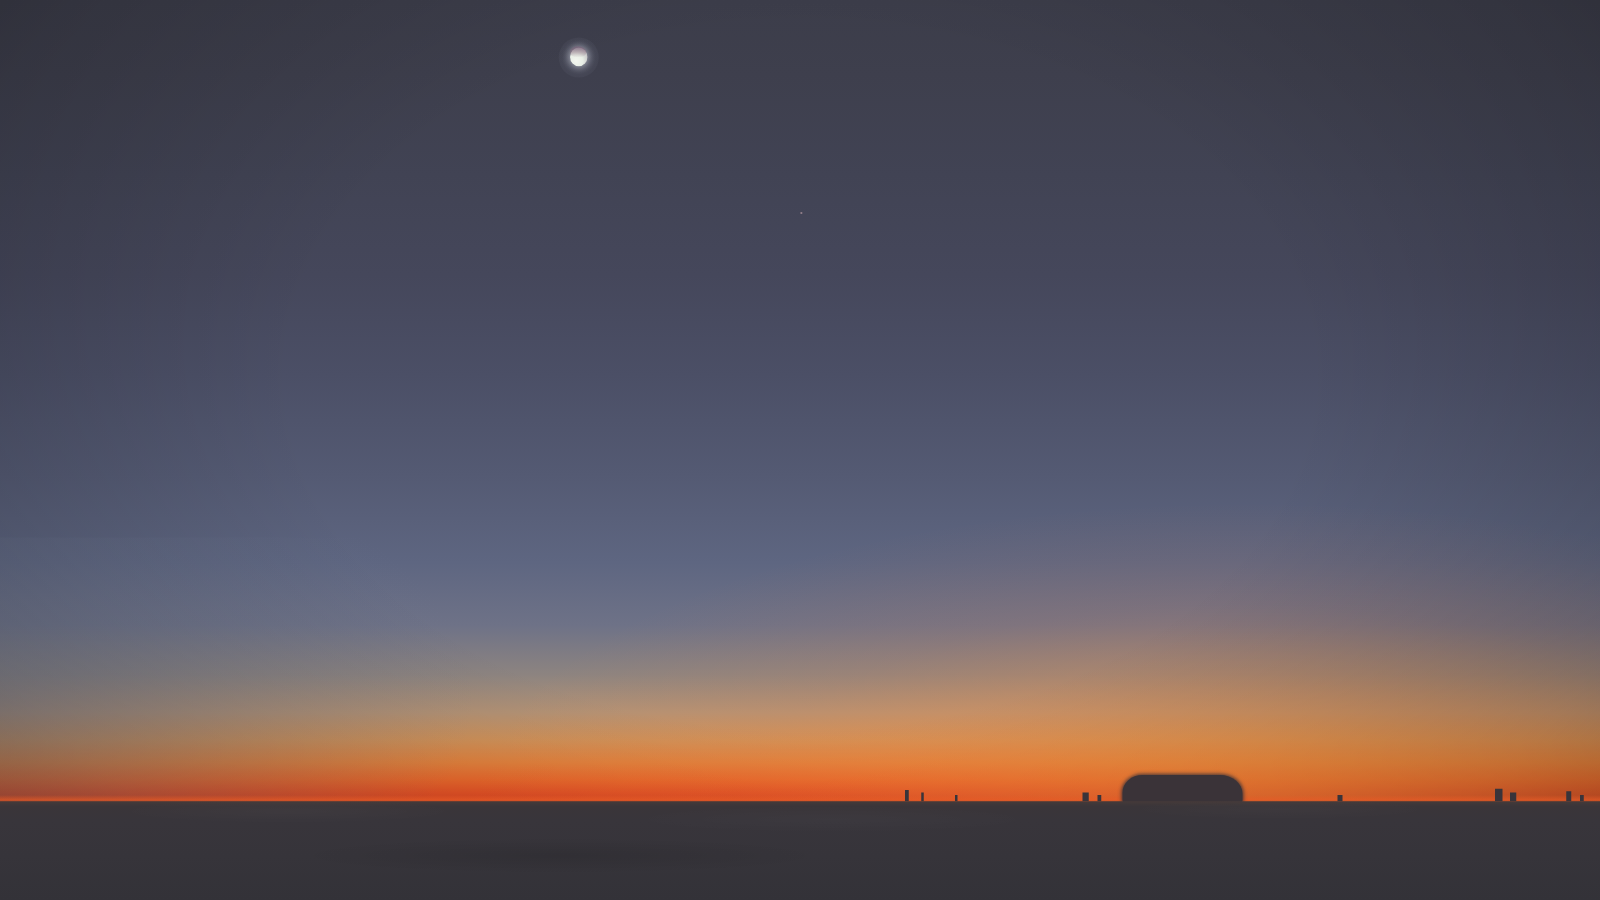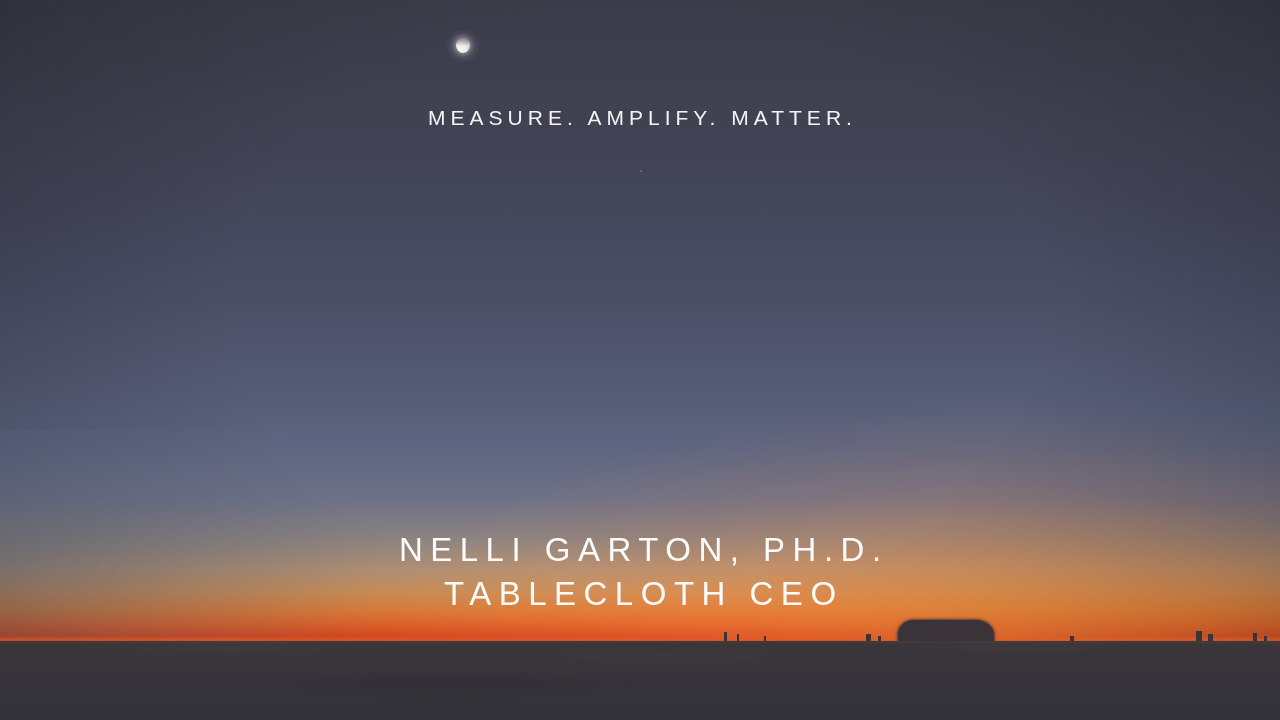--- a/index.html
+++ b/index.html
@@ -290,24 +290,19 @@
 
     <div class="moon-wrap">
       <div class="moon-halo"></div>
       <div class="moon-body"></div>
       <div class="moon-shadow"></div>
     </div>
   </div>
 
   <div class="content">
 
-    <div class="tagline">MEASURE. AMPLIFY. MATTER.</div>
 
     <div class="tagline-dot">.</div>
 
 
-    <div class="speaker">
-      <span class="speaker-name">NELLI GARTON, PH.D.</span>
-      <span class="speaker-role">TABLECLOTH CEO</span>
-    </div>
 
   </div>
 </div>
 
 </body></html>

